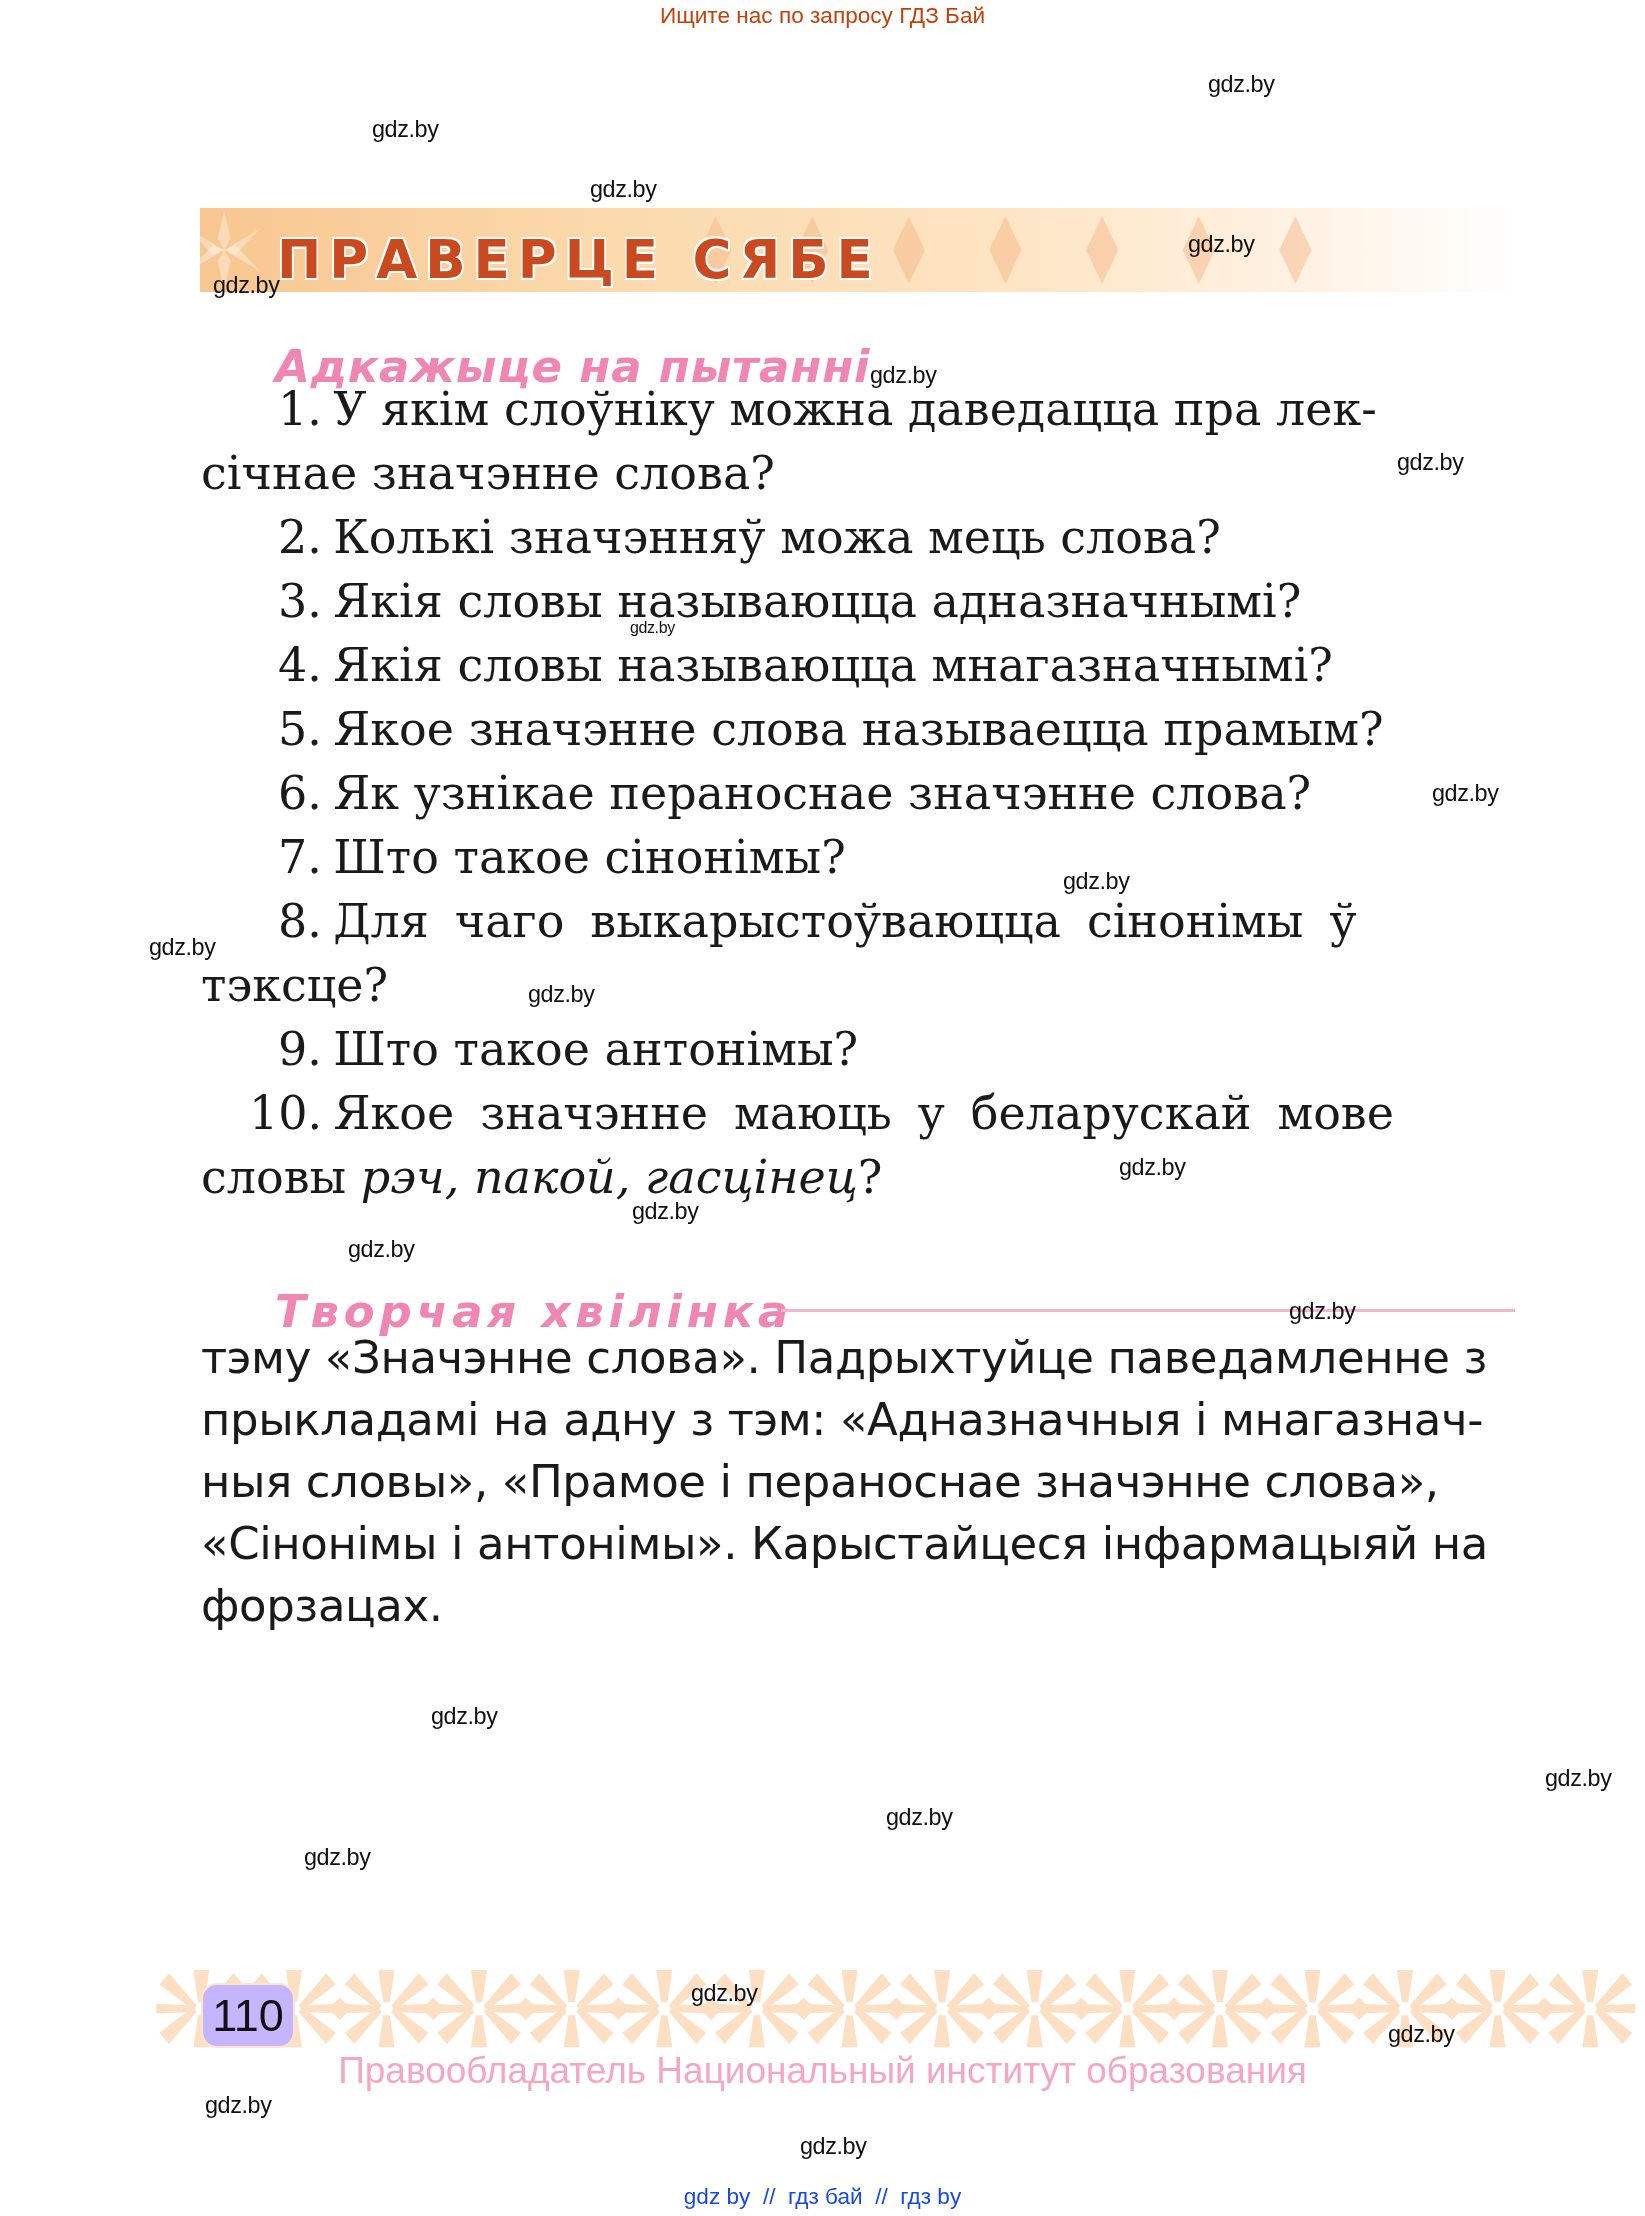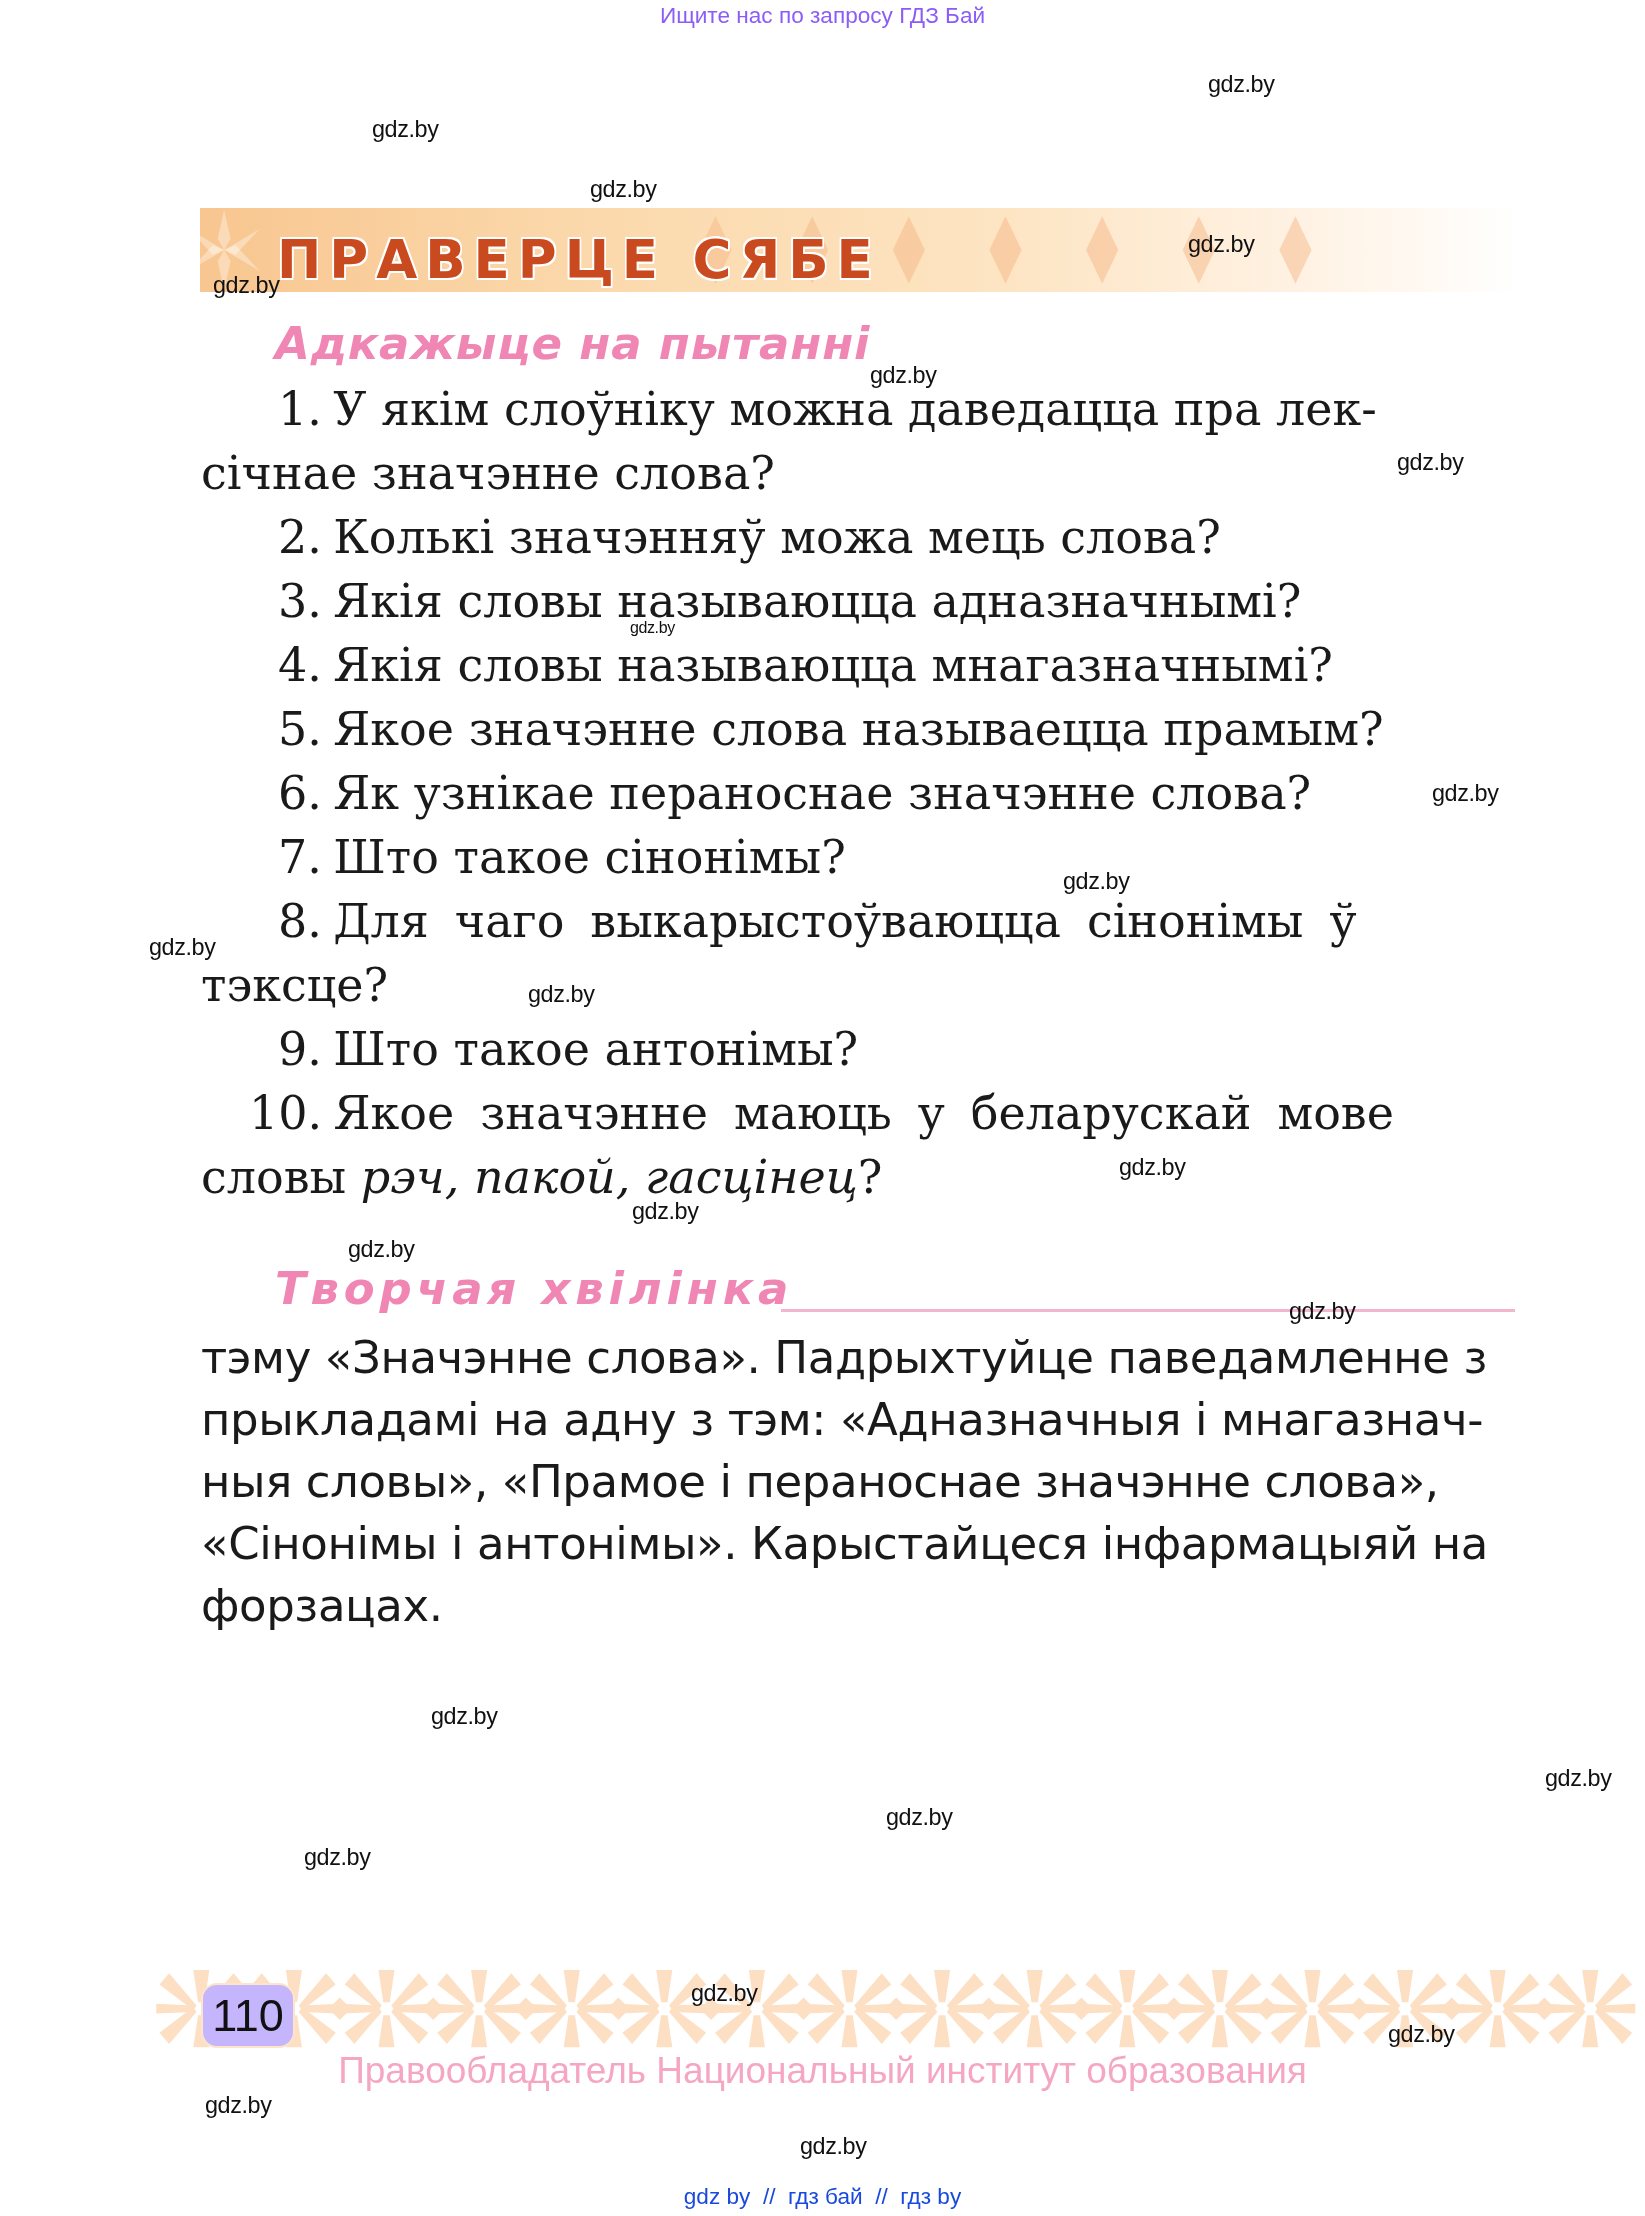--- a/index.html
+++ b/index.html
@@ -1,29 +1,29 @@
 <!DOCTYPE html>
 <html style="font-size:13px"><head>
   <meta charset="utf-8">
   <style>
     html, body { margin: 0; padding: 0; background: #ffffff; }
     body { width: 1645px; height: 2216px; position: relative; overflow: hidden; font-family: "Liberation Sans", sans-serif; }
 
-    .top-banner { position: absolute; top: 3.2px; left: 0; width: 1645px; text-align: center; color: #8b5cf6; font-size: 22.6px; font-family: "Liberation Sans", sans-serif; }
+    .top-banner { position: absolute; top: 3.2px; left: 0; width: 1645px; text-align: center; color: #c2410c; font-size: 22.6px; font-family: "Liberation Sans", sans-serif; }
 
     .wm { position: absolute; color: #111; font-size: 23.4px; font-family: "Liberation Sans", sans-serif; letter-spacing: -0.4px; z-index: 5; }
 
     
     .section-band { position: absolute; left: 200px; top: 208px; width: 1321px; height: 84px;
       background: linear-gradient(90deg, #f8c690 0%, #fbd9ac 30%, #fde4c2 60%, #fff3e6 85%, #ffffff 100%); overflow: hidden; }
     .band-pattern { position: absolute; inset: 0; }
     .band-title { position: absolute; left: 77px; top: 25px; font-family: "DejaVu Sans", sans-serif; font-weight: bold; font-size: 53px; letter-spacing: 8px; color: #c84a1e;
       -webkit-text-stroke: 0; text-shadow: 1.6px 0 #fff, -1.6px 0 #fff, 0 1.6px #fff, 0 -1.6px #fff, 1.6px 1.6px #fff, -1.6px -1.6px #fff, 1.6px -1.6px #fff, -1.6px 1.6px #fff; line-height: 1; }
 
-    .subheading { position: absolute; font-family: "DejaVu Sans", sans-serif; font-style: italic; font-weight: bold; color: #ef86b4; font-size: 45px; line-height: 1; letter-spacing: 0.8px; }
+    .subheading { position: absolute; font-family: "DejaVu Sans", sans-serif; font-style: italic; font-weight: bold; color: #ef86b4; font-size: 45px; line-height: 1; letter-spacing: 0.8px; margin-top: 23px; }
     .subheading-2 { letter-spacing: 4.8px; }
     .rule-line { position: absolute; height: 3.2px; background: #f2b6cf; }
 
     .q-list { position: absolute; left: 201px; top: 377px; width: 1313px; font-family: "DejaVu Serif", serif; font-size: 46px; color: #1a1a1a; line-height: 64px; }
     .q-line { white-space: nowrap; display: flex; justify-content: space-between; }
     .q-line.left { justify-content: flex-start; }
     .indent { padding-left: 77px; align-items: flex-end; }
     .indent10 { padding-left: 48px; }
     .q-num { margin-right: 11.3px; }
     .it { font-style: italic; }

